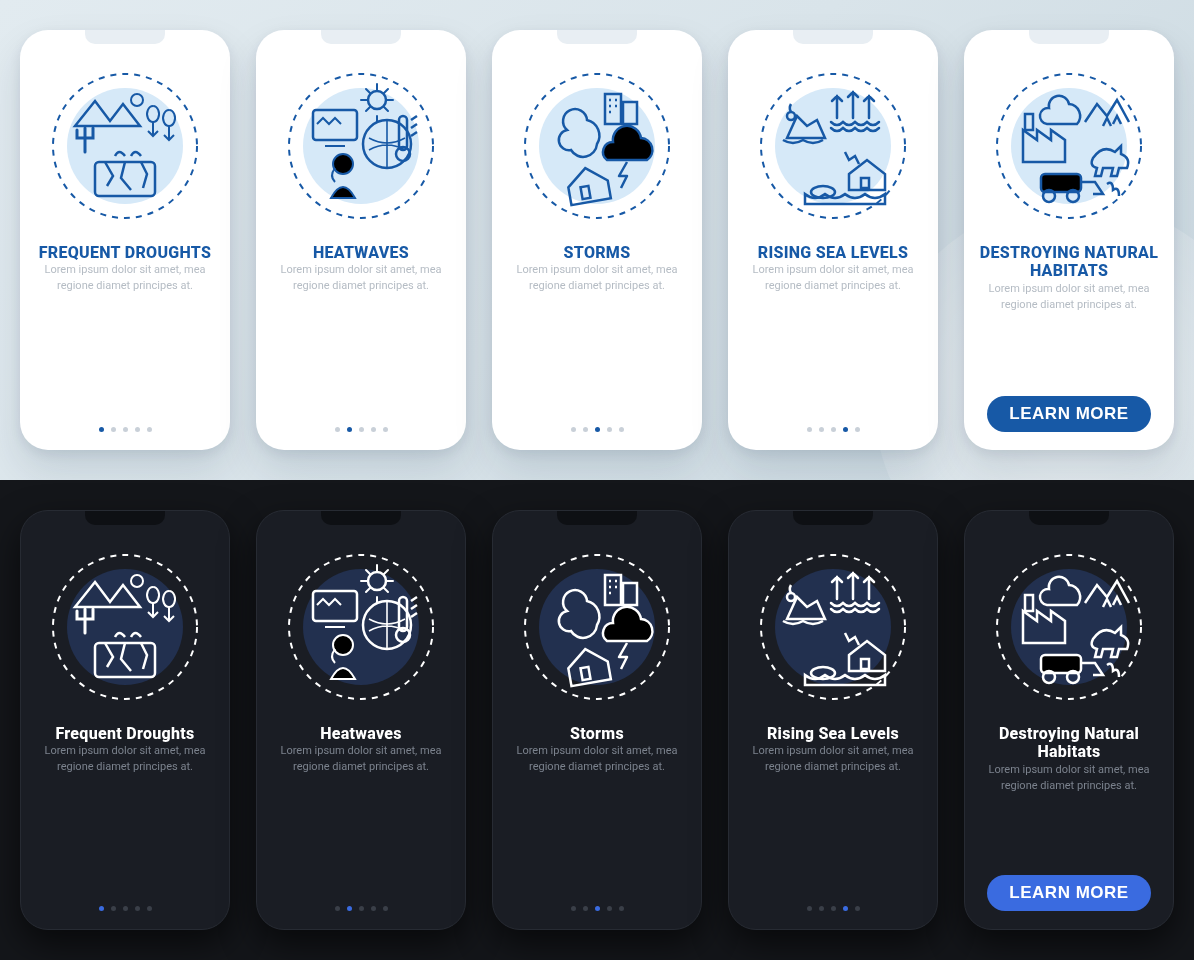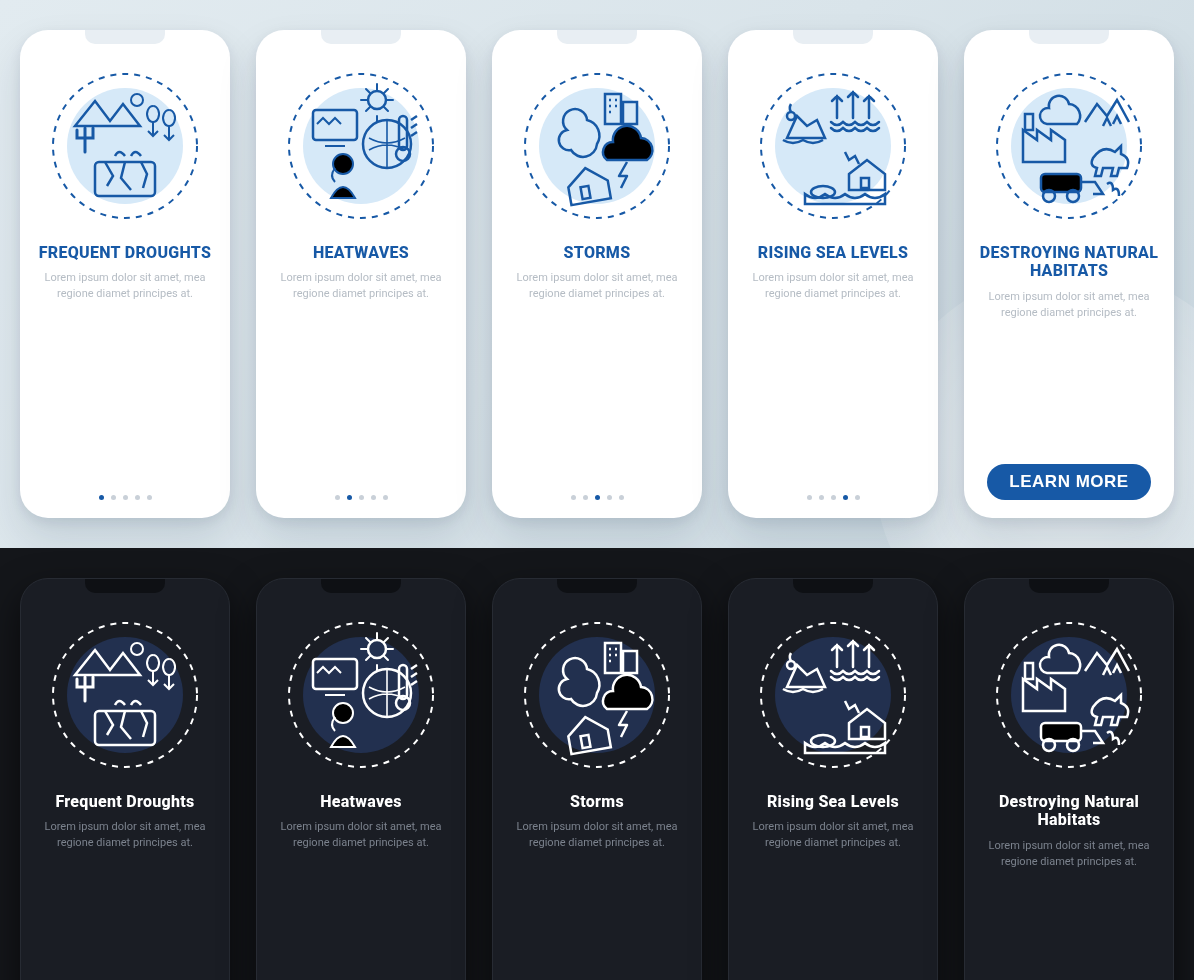--- a/index.html
+++ b/index.html
@@ -1,34 +1,34 @@
 <!DOCTYPE html>
 <html><head>
 <meta charset="utf-8">
 <style>
   * { margin: 0; padding: 0; box-sizing: border-box; }
   body { font-family: -apple-system, BlinkMacSystemFont, "Segoe UI", Roboto, sans-serif; width: 1194px; }
   .section { width: 1194px; padding: 30px 20px; display: flex; justify-content: space-between; gap: 10px; }
   .section.light { background: linear-gradient(135deg, #e2ebf0 0%, #d9e4ea 50%, #cad8e0 100%); position: relative; overflow: hidden; }
   .section.light::before { content:""; position:absolute; right:-80px; bottom:-120px; width:400px; height:400px; border-radius:50%; background: radial-gradient(circle, rgba(255,255,255,0.6), rgba(255,255,255,0)); }
   .section.dark { background: #14161a; }
-  .phone { width: 210px; height: 488px; border-radius: 28px; padding: 20px 14px 18px; display: flex; flex-direction: column; align-items: center; position: relative; z-index:1; }
+  .phone { width: 210px; height: 420px; border-radius: 28px; padding: 20px 14px 18px; display: flex; flex-direction: column; align-items: center; position: relative; z-index:1; }
   .light .phone { background: #fff; box-shadow: 0 20px 40px rgba(0,30,60,.12), 0 4px 12px rgba(0,30,60,.08); }
   .dark .phone  { background: #1a1d24; box-shadow: 0 14px 34px rgba(0,0,0,.6); border: 1px solid #272b33; }
   .phone::before, .phone::after { content:""; position:absolute; top:-4px; border-radius: 4px; }
   .light .phone::before { left:50%; transform:translateX(-50%); top:-6px; width:70px; height:6px; background:#d0d7de; border-radius:0 0 6px 6px; display:none;}
   .notch { position:absolute; top:0; left:50%; transform:translateX(-50%); width:80px; height:14px; border-radius:0 0 10px 10px; }
   .light .notch { background:#e8eef3; }
   .dark  .notch { background:#0e1014; }
   .illus-wrap { width: 160px; height: 160px; margin-top: 16px; display:flex; align-items:center; justify-content:center; position:relative; }
   .illus-wrap svg { width:100%; height:100%; }
   .title { font-weight:800; text-align:center; line-height:1.15; margin-top: 18px; font-size: 16px; letter-spacing:.3px; }
   .light .title { color:#1759a6; text-transform:uppercase; }
   .dark  .title { color:#ffffff; }
-  .desc { text-align:center; font-size: 11px; line-height:1.45; margin-top: 8px; max-width: 170px; }
+  .desc { text-align:center; font-size: 11px; line-height:1.45; margin-top: 0; max-width: 170px; }
   .light .desc { color:#b5bcc4; }
   .dark  .desc { color:#7b828d; }
   .dots { display:flex; gap:7px; margin-top:auto; }
   .dot { width:5px; height:5px; border-radius:50%; }
   .light .dot { background:#c9d0d8; }
   .light .dot.active { background:#1759a6; }
   .dark  .dot { background:#3a3f48; }
   .dark  .dot.active { background:#3a6be0; }
   .cta { margin-top:auto; font-size:17px; font-weight:700; letter-spacing:.5px; padding: 8px 22px; border-radius: 20px; border:none; text-transform:uppercase; cursor:pointer; }
   .light .cta { background:#1759a6; color:#fff; }

